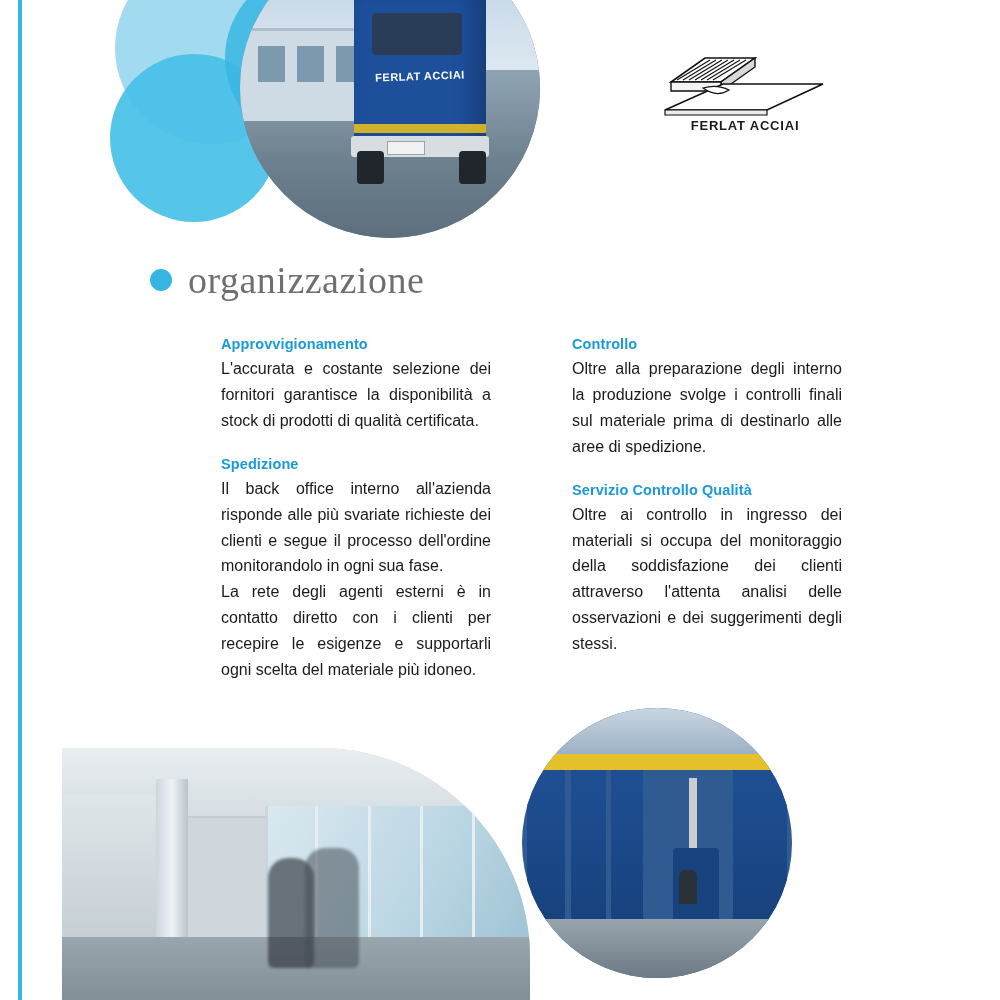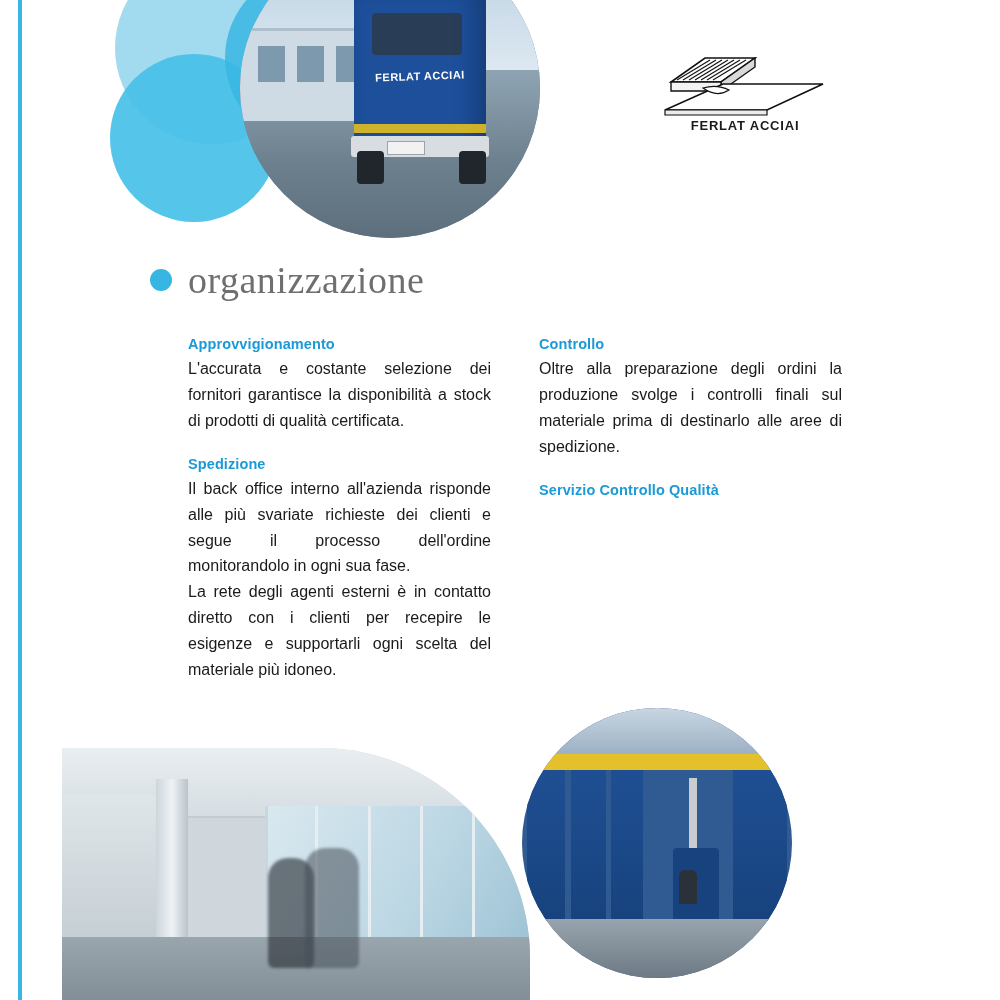--- a/index.html
+++ b/index.html
@@ -217,21 +217,21 @@
 
   
   .columns {
     position: absolute;
     left: 188px;
     top: 336px;
     width: 654px;
     display: flex;
     gap: 48px;
   }
-  .col { width: 303px; }
+  .col { width: 303px; margin-left: 33px; }
   .block { margin-bottom: 22px; }
   .block:last-child { margin-bottom: 0; }
   .block-head {
     color: #1a9ad6;
     font-size: 14.5px;
     font-weight: bold;
     margin-bottom: 4px;
     letter-spacing: 0.1px;
   }
   .block-body {
@@ -424,26 +424,29 @@
           <p>Il back office interno all'azienda risponde alle più svariate richieste dei clienti e segue il processo dell'ordine monitorandolo in ogni sua fase.</p>
           <p>La rete degli agenti esterni è in contatto diretto con i clienti per recepire le esigenze e supportarli ogni scelta del materiale più idoneo.</p>
         </div>
       </div>
     </div>
 
     <div class="col">
       <div class="block">
         <div class="block-head">Controllo</div>
         <div class="block-body">
-          <p>Oltre alla preparazione degli ordini la produzione svolge i controlli finali sul materiale prima di destinarlo alle aree di spedizione.</p>
+          <p>Oltre alla preparazione degli interno la produzione svolge i controlli finali sul materiale prima di destinarlo alle aree di spedizione.</p>
         </div>
       </div>
 
       <div class="block">
         <div class="block-head">Servizio Controllo Qualità</div>
+        <div class="block-body">
+          <p>Oltre ai controllo in ingresso dei materiali si occupa del monitoraggio della soddisfazione dei clienti attraverso l'attenta analisi delle osservazioni e dei suggerimenti degli stessi.</p>
+        </div>
       </div>
 
     </div>
 
   </div>
 
   <div class="photo-office">
     <div class="office-ceiling"></div>
     <div class="office-wall-left"></div>
     <div class="office-column"></div>

